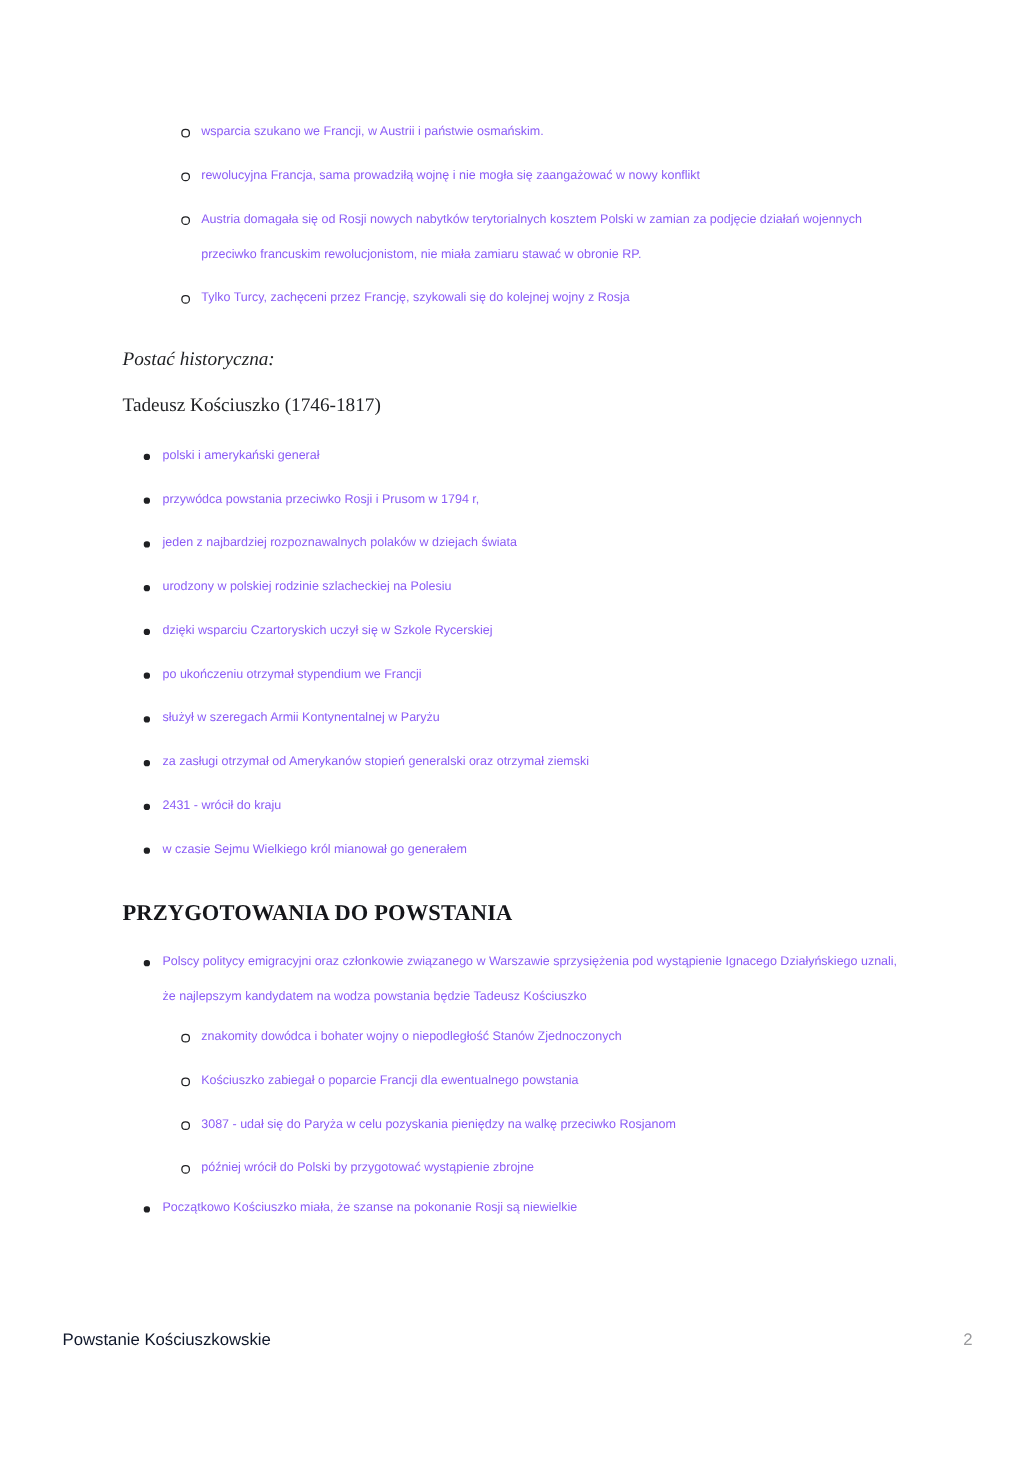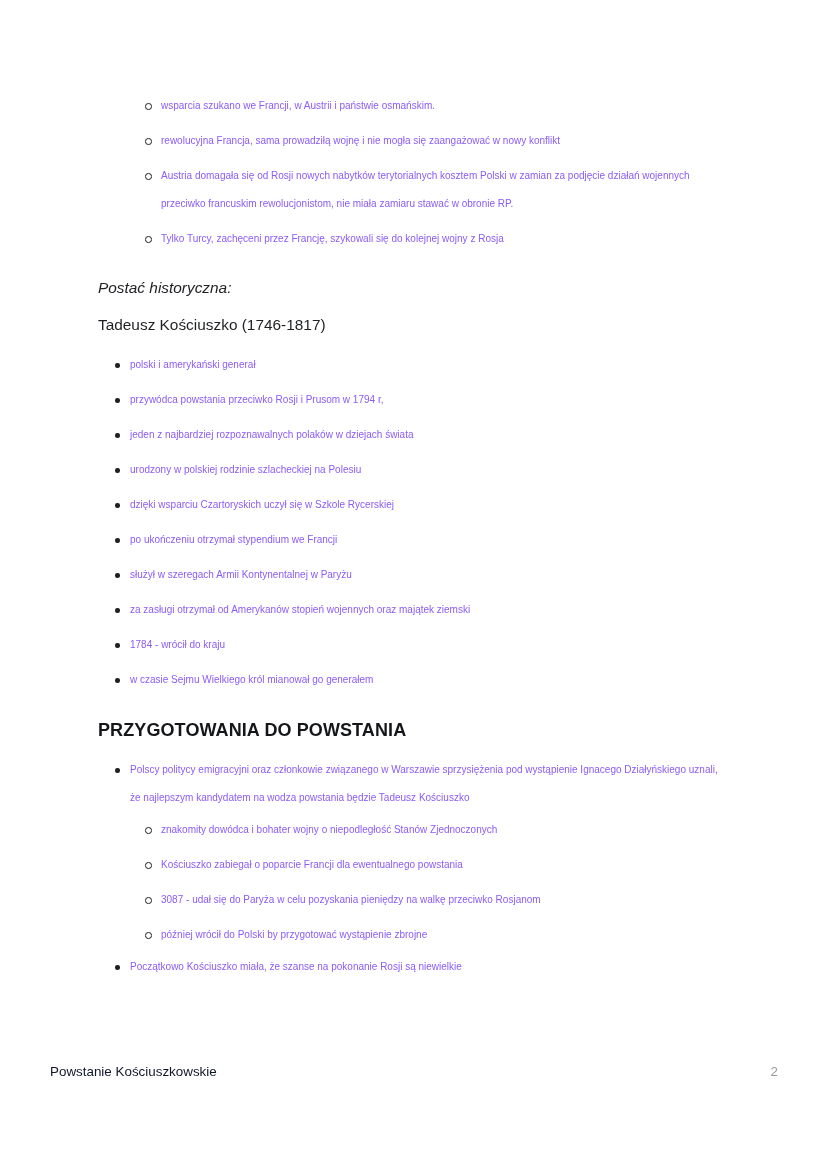--- a/index.html
+++ b/index.html
@@ -28,20 +28,21 @@
     position: absolute;
     left: 98px;
     top: 92px;
     width: 632px;
   }
 
   
   .block {
     margin: 0;
     padding: 0;
+    font-family: Liberation Serif, serif;
   }
 
   
   ul.lvl {
     list-style: none;
     margin: 0;
     padding: 0;
   }
   ul.lvl1 { padding-left: 16px; }   
   ul.lvl2 { padding-left: 47px; }   
@@ -156,22 +157,22 @@
     <div class="gap-list"></div>
 
     <ul class="lvl lvl1">
       <li class="item b-disc">polski i amerykański generał</li>
       <li class="item b-disc">przywódca powstania przeciwko Rosji i Prusom w 1794 r,</li>
       <li class="item b-disc">jeden z najbardziej rozpoznawalnych polaków w dziejach świata</li>
       <li class="item b-disc">urodzony w polskiej rodzinie szlacheckiej na Polesiu</li>
       <li class="item b-disc">dzięki wsparciu Czartoryskich uczył się w Szkole Rycerskiej</li>
       <li class="item b-disc">po ukończeniu otrzymał stypendium we Francji</li>
       <li class="item b-disc">służył w szeregach Armii Kontynentalnej w Paryżu</li>
-      <li class="item b-disc">za zasługi otrzymał od Amerykanów stopień wojennych oraz majątek ziemski</li>
-      <li class="item b-disc">1784 - wrócił do kraju</li>
+      <li class="item b-disc">za zasługi otrzymał od Amerykanów stopień generalski oraz otrzymał ziemski</li>
+      <li class="item b-disc">2431 - wrócił do kraju</li>
       <li class="item b-disc">w czasie Sejmu Wielkiego król mianował go generałem</li>
     </ul>
 
     <div class="gap-head"></div>
 
     <div class="heading block">PRZYGOTOWANIA DO POWSTANIA</div>
 
     <div class="gap-afterhd"></div>
 
     <ul class="lvl lvl1">

